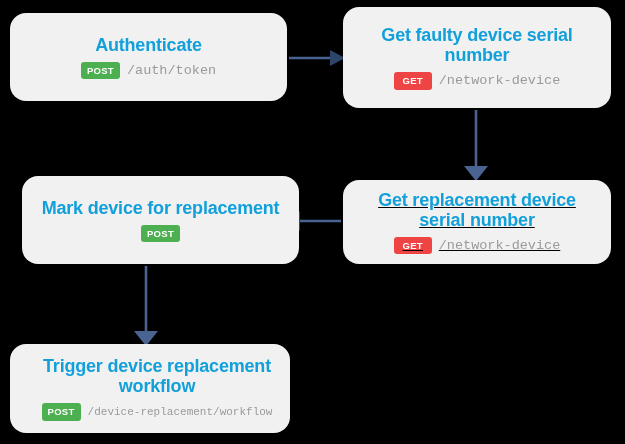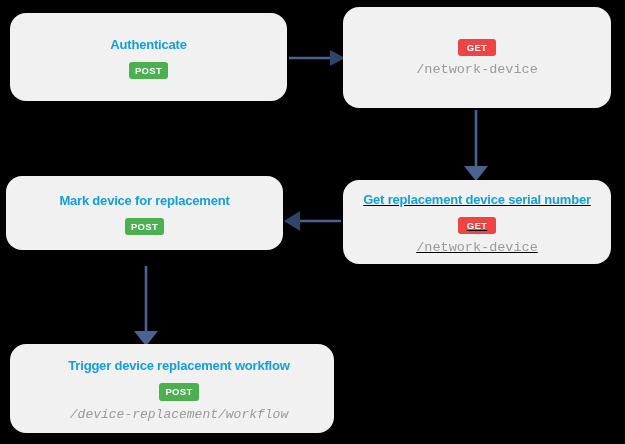--- a/index.html
+++ b/index.html
@@ -43,30 +43,30 @@
     flex-direction: column;
     align-items: center;
     justify-content: center;
     padding: 10px 14px;
   }
 
   .node-title {
     color: #12a0db;
     font-family: "Liberation Sans", sans-serif;
     font-weight: bold;
-    font-size: 13px;
+    font-size: 18px;
     line-height: 20px;
     text-align: center;
     letter-spacing: -0.2px;
     margin: 0 0 7px 0;
   }
 
   .endpoint-row {
     display: flex;
-    flex-direction: column;
+    flex-direction: row;
     align-items: center;
     justify-content: center;
     gap: 7px;
     white-space: nowrap;
   }
 
   .method-badge {
     display: inline-block;
     color: #ffffff;
     font-family: "Liberation Sans", sans-serif;
@@ -91,31 +91,31 @@
   }
 
   
   #node-authenticate {
     left: 10px;  top: 13px;  width: 277px; height: 88px;
   }
   #node-faulty-serial {
     left: 343px; top: 7px;   width: 268px; height: 101px;
   }
   #node-mark-replacement {
-    left: 6px;  top: 176px; width: 277px; height: 74px;
+    left: 22px;  top: 176px; width: 277px; height: 88px;
   }
   #node-replacement-serial {
     left: 343px; top: 180px; width: 268px; height: 84px; text-decoration: underline;
   }
   #node-trigger-workflow {
-    left: 10px;  top: 344px; width: 324px; height: 89px; padding-left: 28px;
+    left: 10px;  top: 344px; width: 280px; height: 89px; padding-left: 28px;
   }
 
   
-  #node-trigger-workflow .endpoint-path { font-size: 13px; font-style: italic; }
+  #node-trigger-workflow .endpoint-path { font-size: 11px; }
 </style>
 </head>
 <body>
 
 <div id="canvas">
 
   <svg id="connectors" viewBox="0 0 625 444" width="625" height="444" xmlns="http://www.w3.org/2000/svg">
 
     <g>
       <line x1="289" y1="58" x2="330" y2="58" stroke="#4a6491" stroke-width="2.6"></line>
@@ -135,24 +135,26 @@
     <g>
       <line x1="146" y1="266" x2="146" y2="333" stroke="#4a6491" stroke-width="2.6"></line>
       <polygon points="134,331 158,331 146,346" fill="#4a6491"></polygon>
     </g>
   </svg>
 
   <div class="node" id="node-authenticate">
     <div class="node-title">Authenticate</div>
     <div class="endpoint-row">
       <span class="method-badge method-post">POST</span>
+      <span class="endpoint-path">/auth/token</span>
     </div>
   </div>
 
   <div class="node" id="node-faulty-serial">
+    <div class="node-title">Get faulty device serial number</div>
     <div class="endpoint-row">
       <span class="method-badge method-get">GET</span>
       <span class="endpoint-path">/network-device</span>
     </div>
   </div>
 
   <div class="node" id="node-mark-replacement">
     <div class="node-title">Mark device for replacement</div>
     <div class="endpoint-row">
       <span class="method-badge method-post">POST</span>

